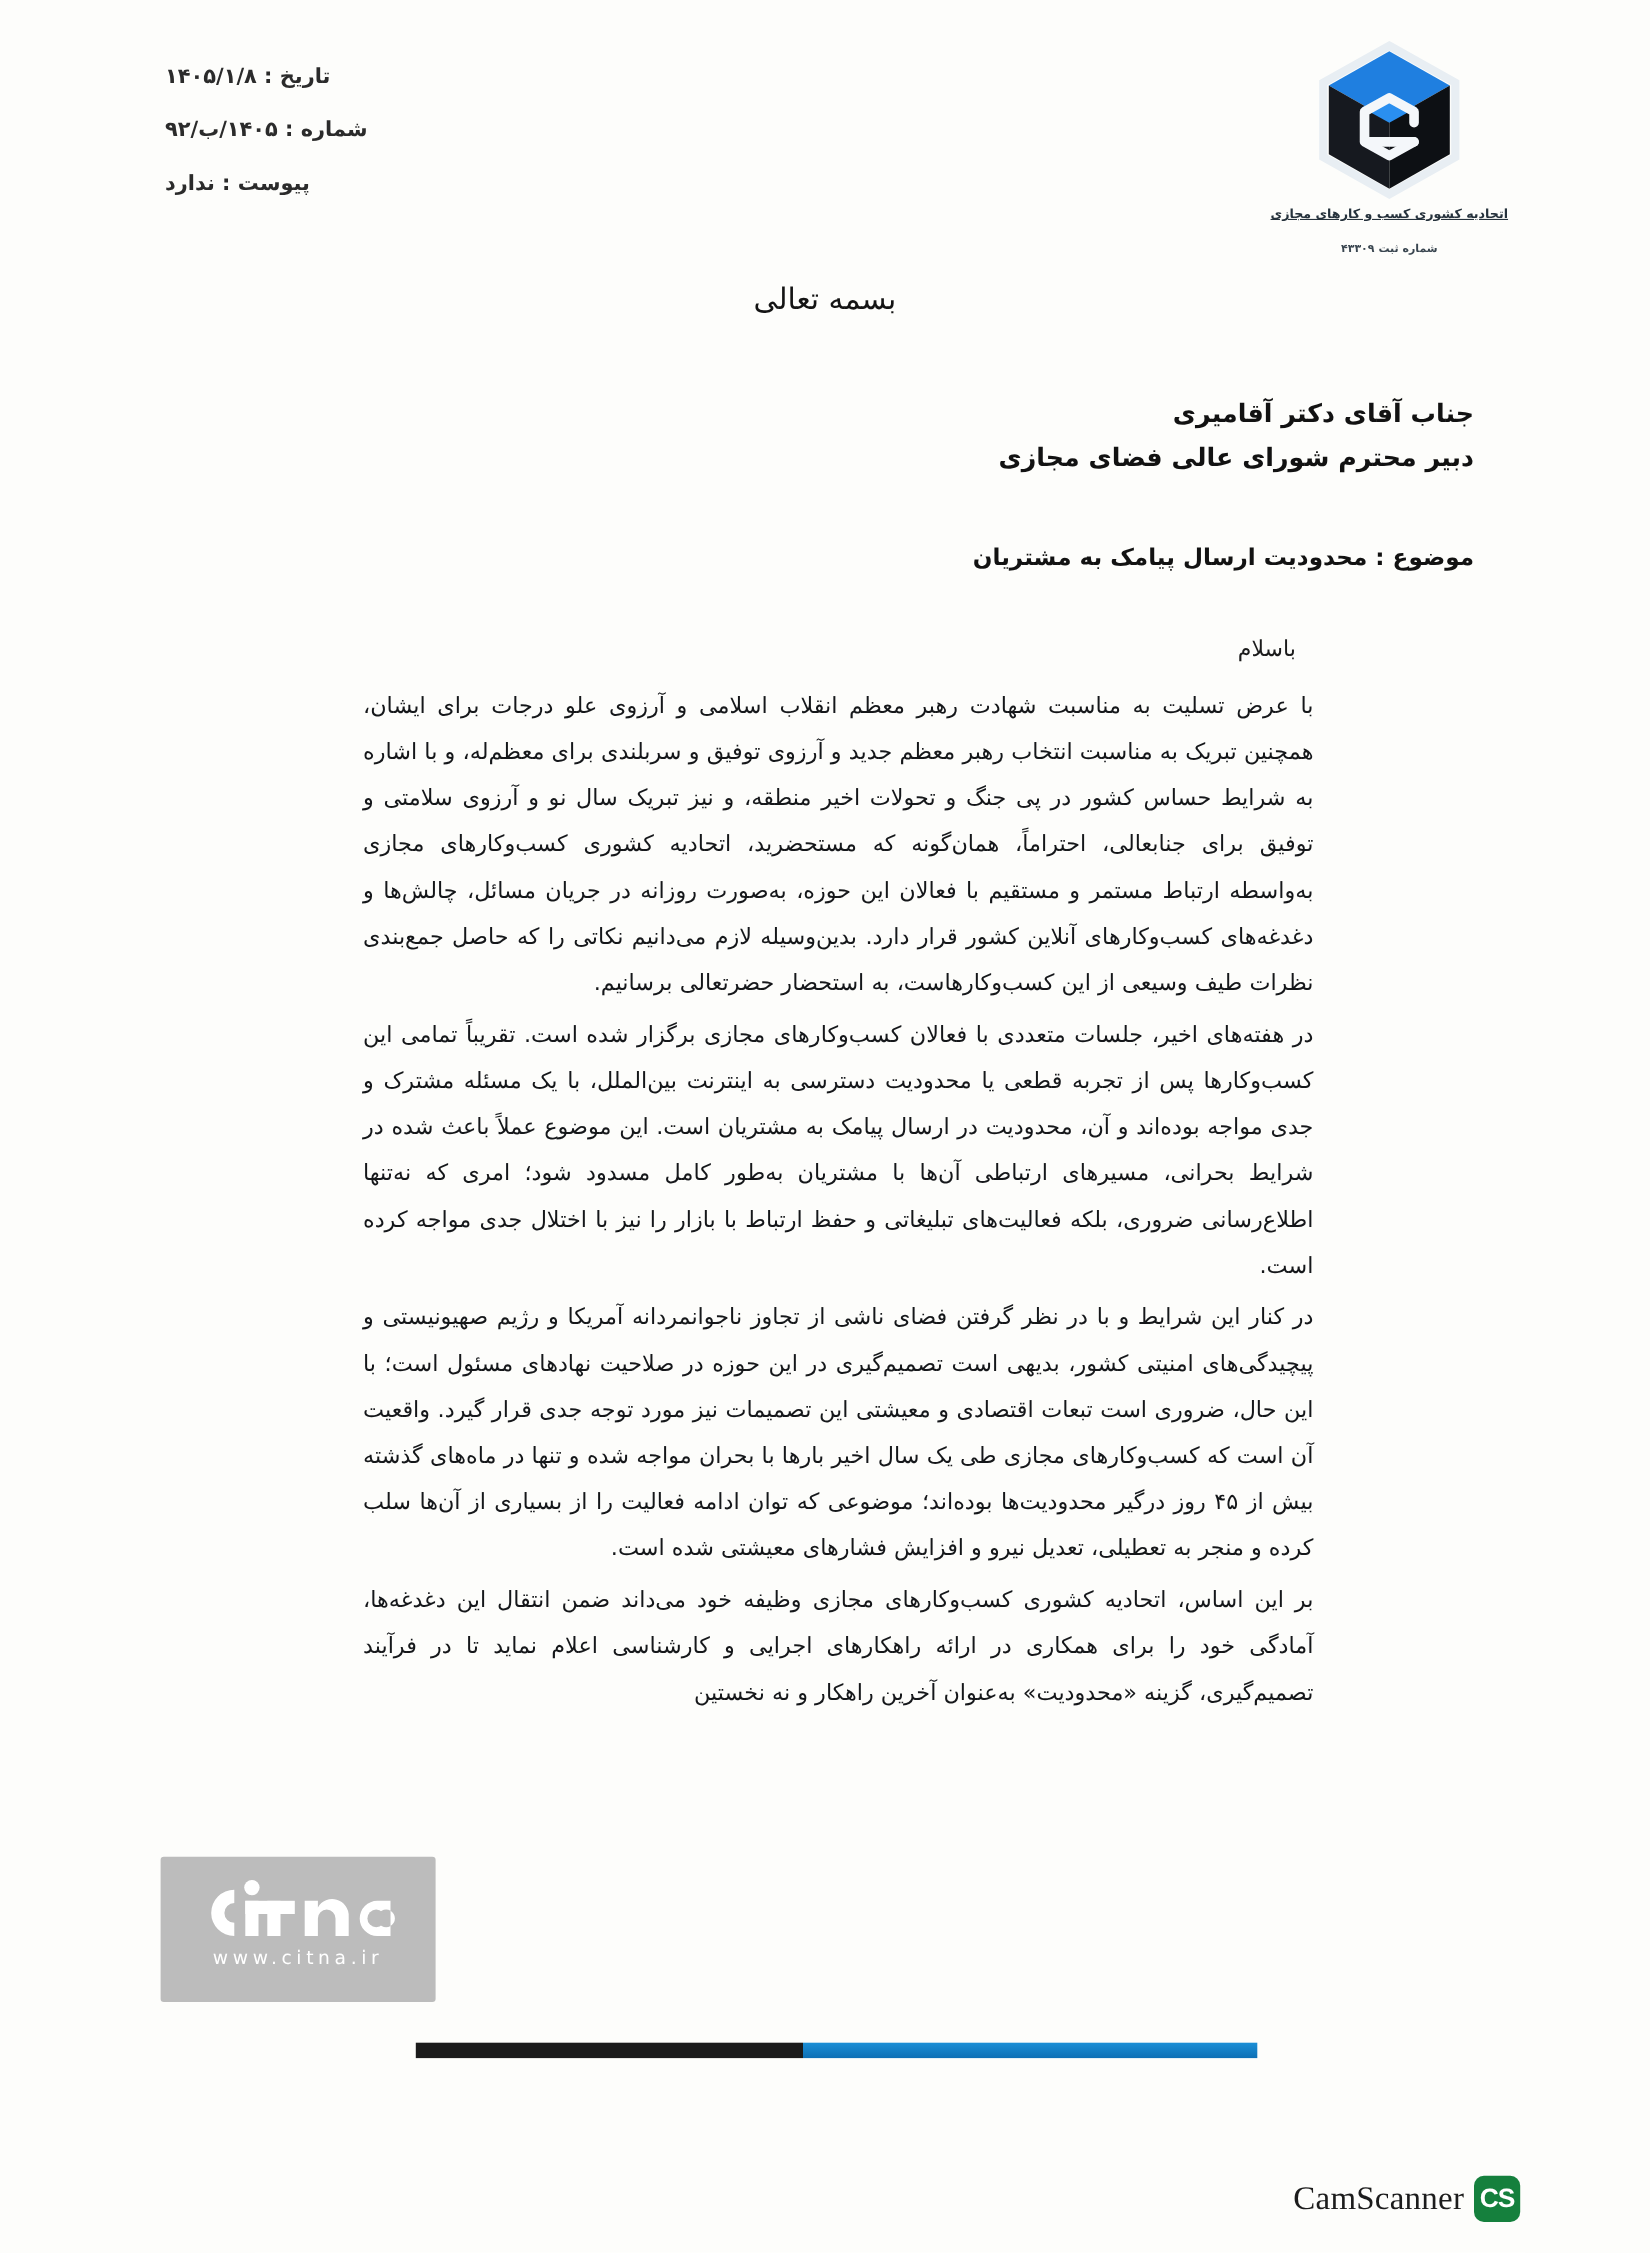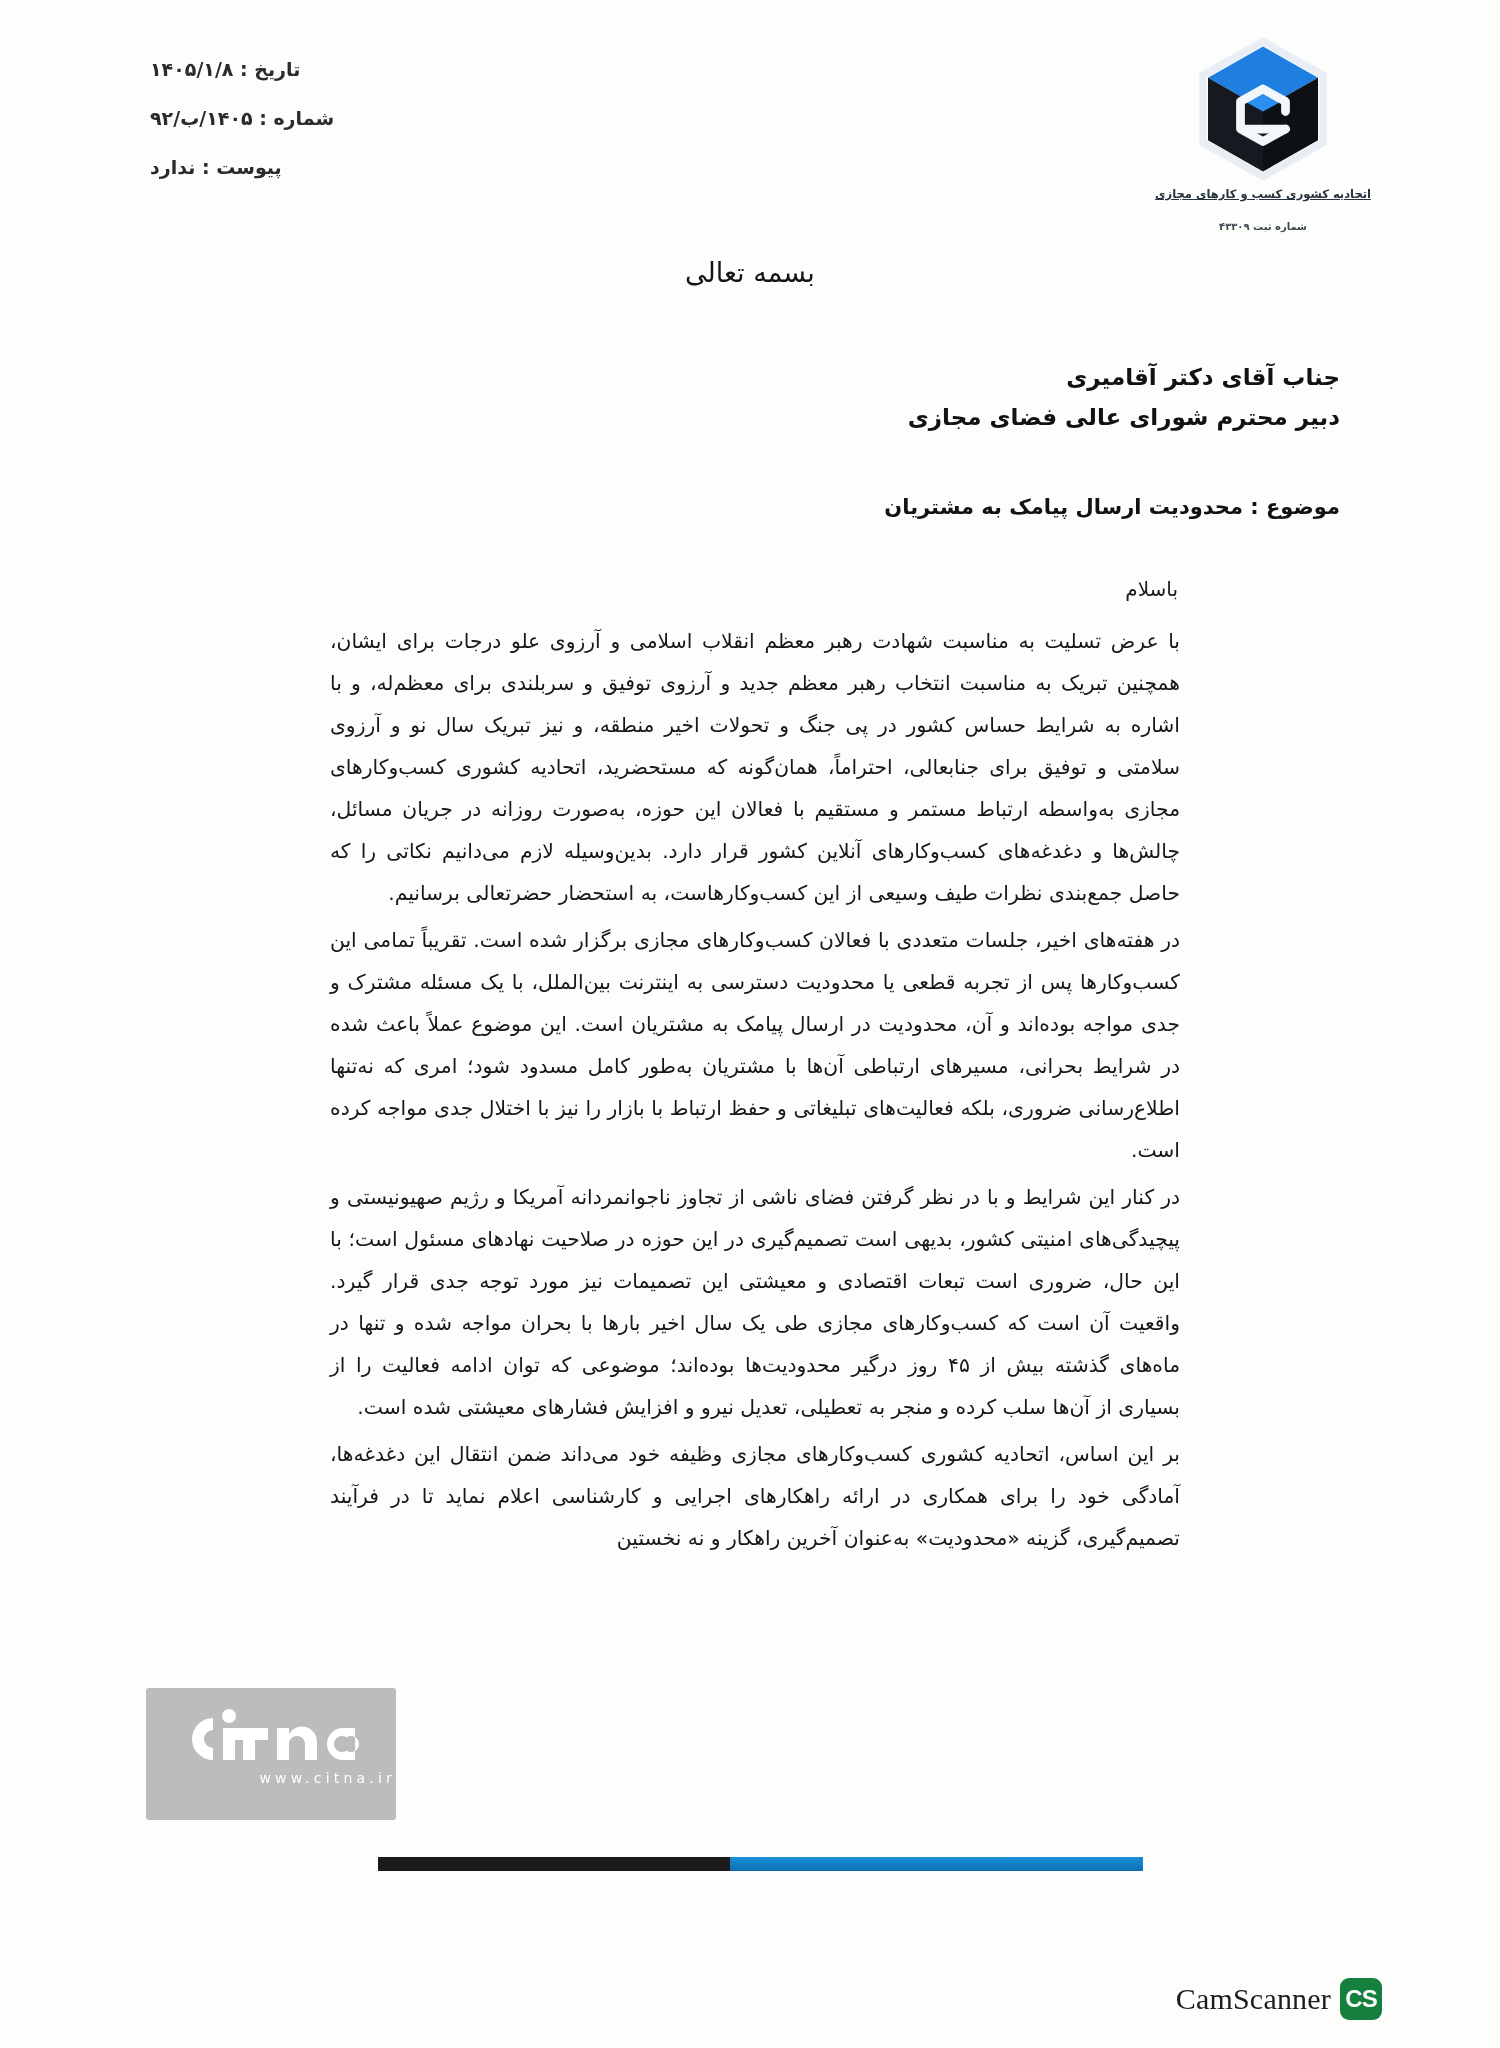--- a/index.html
+++ b/index.html
@@ -121,21 +121,21 @@
     position: absolute;
     top: 577px;
     right: 322px;
     font-size: 20px;
     color: #1b1b1b;
   }
 
   .content {
     position: absolute;
     top: 620px;
-    right: 320px;
+    right: 306px;
     left: 330px;
     text-align: justify;
     direction: rtl;
   }
   .para {
     font-size: 20.3px;
     line-height: 2.07;
     color: #15171a;
     margin: 0 0 5px 0;
     text-align: justify;
@@ -151,23 +151,23 @@
     height: 132px;
     background: #bcbcbc;
     border-radius: 3px;
     overflow: hidden;
   }
   .wm-logo {
     display: block;
     margin: 16px auto 0;
   }
   .wm-url {
-    text-align: right;
+    text-align: center;
     color: #ffffff;
-    font-size: 14px;
+    font-size: 17px;
     letter-spacing: 4.2px;
     font-family: "DejaVu Sans", "Liberation Sans", sans-serif;
     margin-top: 4px;
   }
 
   
   .footer-bar {
     position: absolute;
     top: 1857px;
     left: 378px;

